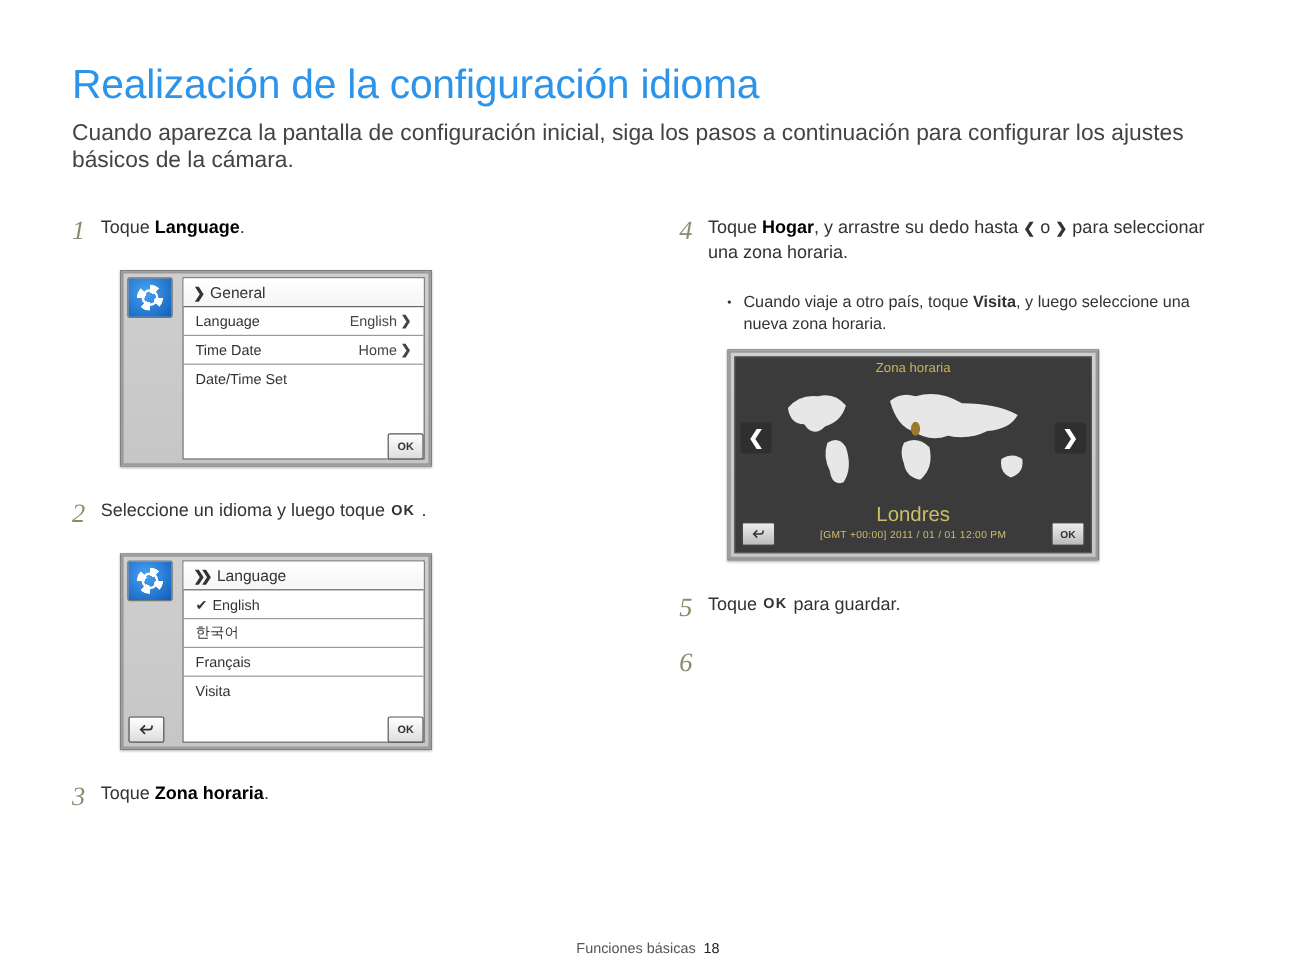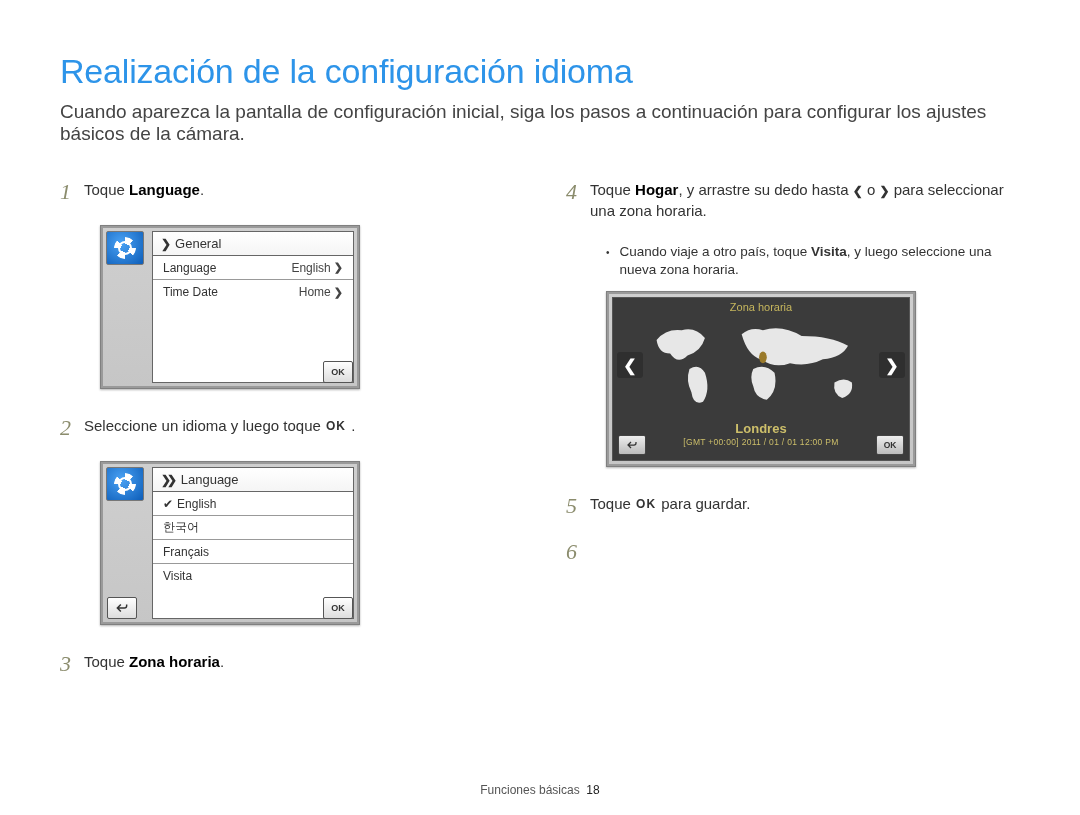--- a/index.html
+++ b/index.html
@@ -88,21 +88,21 @@
   .backbtn svg { width:14px; height:14px; }
 
   
   .tz-inner { position:absolute; inset:5px; background:#3b3b3b; border:1px solid #555; }
   .tz-title { text-align:center; color:#c6b65d; font-size:11px; padding:3px 0; }
   .tz-mid { position:relative; height:100px; }
   .tz-arrow { position:absolute; top:36px; width:26px; height:26px; display:flex; align-items:center; justify-content:center; color:#fff; background:rgba(0,0,0,.2); border-radius:3px; font-size:16px; font-weight:900;}
   .tz-arrow.left { left:4px; } .tz-arrow.right { right:4px;}
   .tz-map { position:absolute; left:32px; right:32px; top:4px; bottom:2px; }
   .tz-foot { height:36px; display:flex; align-items:center; justify-content:center; flex-direction:column; color:#cdbf6a; font-size:10px; gap:1px;}
-  .tz-foot .city { font-size:13px;font-weight:bold; }
+  .tz-foot .city { font-size:17px; }
   .tz-foot .gmt { font-size:8.5px; letter-spacing:.3px;}
   .tz-okbtn { position:absolute; right:5px; bottom:5px; width:28px; height:20px; background:linear-gradient(#eee,#bbb); border:1px solid #444; border-radius:2px; display:flex;align-items:center;justify-content:center; font-size:8.5px; font-weight:700;}
   .tz-backbtn { position:absolute; left:5px; bottom:5px; width:28px; height:20px; background:linear-gradient(#eee,#bbb); border:1px solid #444; border-radius:2px; display:flex;align-items:center;justify-content:center;}
   .tz-backbtn svg { width:12px; height:12px; }
 
   .footer { position:absolute; bottom:18px; left:0; right:0; text-align:center; font-size:12px; color:#555;}
   .footer .pg { color:#222; }
 </style>
 </head>
 <body>
@@ -138,20 +138,26 @@
             <span class="val">
                 <span>English</span>
                 <span class="chev">❯</span>
               </span>
           </div>
           <div class="f-row">
             <span>Time Date</span>
             <span class="val">
                 <span>Home</span>
                 <span class="chev">❯</span>
+              </span>
+          </div>
+          <div class="f-row">
+            <span>Date/Time Set</span>
+            <span class="val">
+                <span></span>
               </span>
           </div>
         </div>
       </div>
       <div class="okbtn">OK</div>
     </div>
 
     <div class="step">
       <div class="step-num">2</div>
       <div class="step-body">

